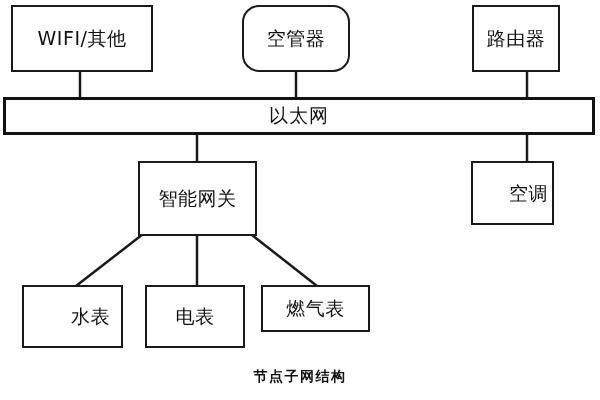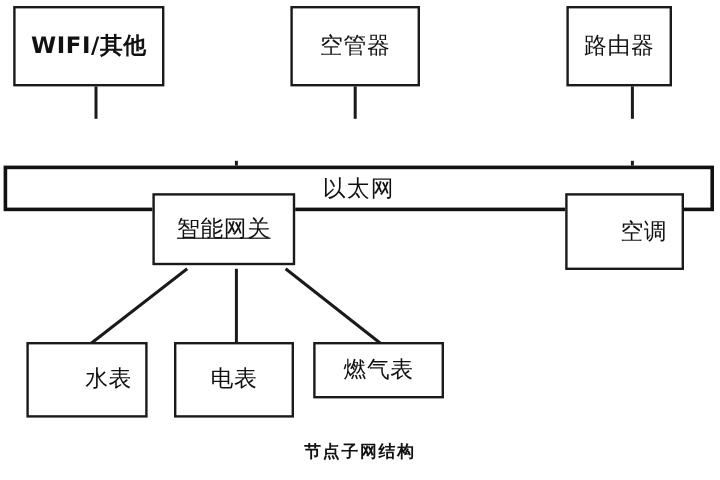--- a/index.html
+++ b/index.html
@@ -103,41 +103,41 @@
       <line x1="527" y1="134" x2="527" y2="163"></line>
 
       <line x1="156" y1="224" x2="76" y2="286"></line>
 
       <line x1="197" y1="224" x2="197" y2="286"></line>
 
       <line x1="238" y1="224" x2="317" y2="286"></line>
     </g>
   </svg>
 
-  <div class="node thin" style="left:11px; top:5px; width:126px; height:67px;font-weight:bold;">
+  <div class="node thin" style="left:11px; top:5px; width:142px; height:67px;">
     <span class="label">WIFI/其他</span>
   </div>
 
-  <div class="node thin" style="left:242px; top:5px; width:108px; height:67px;">
+  <div class="node thin" style="left:242px; top:5px; width:108px; height:67px;border-radius:17px;">
     <span class="label">空管器</span>
   </div>
 
   <div class="node thin" style="left:472px; top:5px; width:88px; height:67px;">
     <span class="label">路由器</span>
   </div>
 
-  <div id="bus" style="left:3px; top:97px; width:592px; height:38px;margin-top:41px;">
+  <div id="bus" style="left:3px; top:97px; width:592px; height:38px;">
     <span class="label">以太网</span>
   </div>
 
-  <div class="node thin" style="left:127px; top:161px; width:119px; height:60px;text-decoration:underline;">
+  <div class="node thin" style="left:138px; top:161px; width:119px; height:75px;">
     <span class="label">智能网关</span>
   </div>
 
-  <div class="node thin" style="left:471px; top:161px; width:99px; height:64px;padding-left:32px;">
+  <div class="node thin" style="left:471px; top:161px; width:83px; height:64px;padding-left:32px;">
     <span class="label">空调</span>
   </div>
 
   <div class="node thin" style="left:22px; top:285px; width:101px; height:63px;padding-left:36px;">
     <span class="label">水表</span>
   </div>
 
   <div class="node thin" style="left:145px; top:285px; width:100px; height:63px;">
     <span class="label">电表</span>
   </div>

